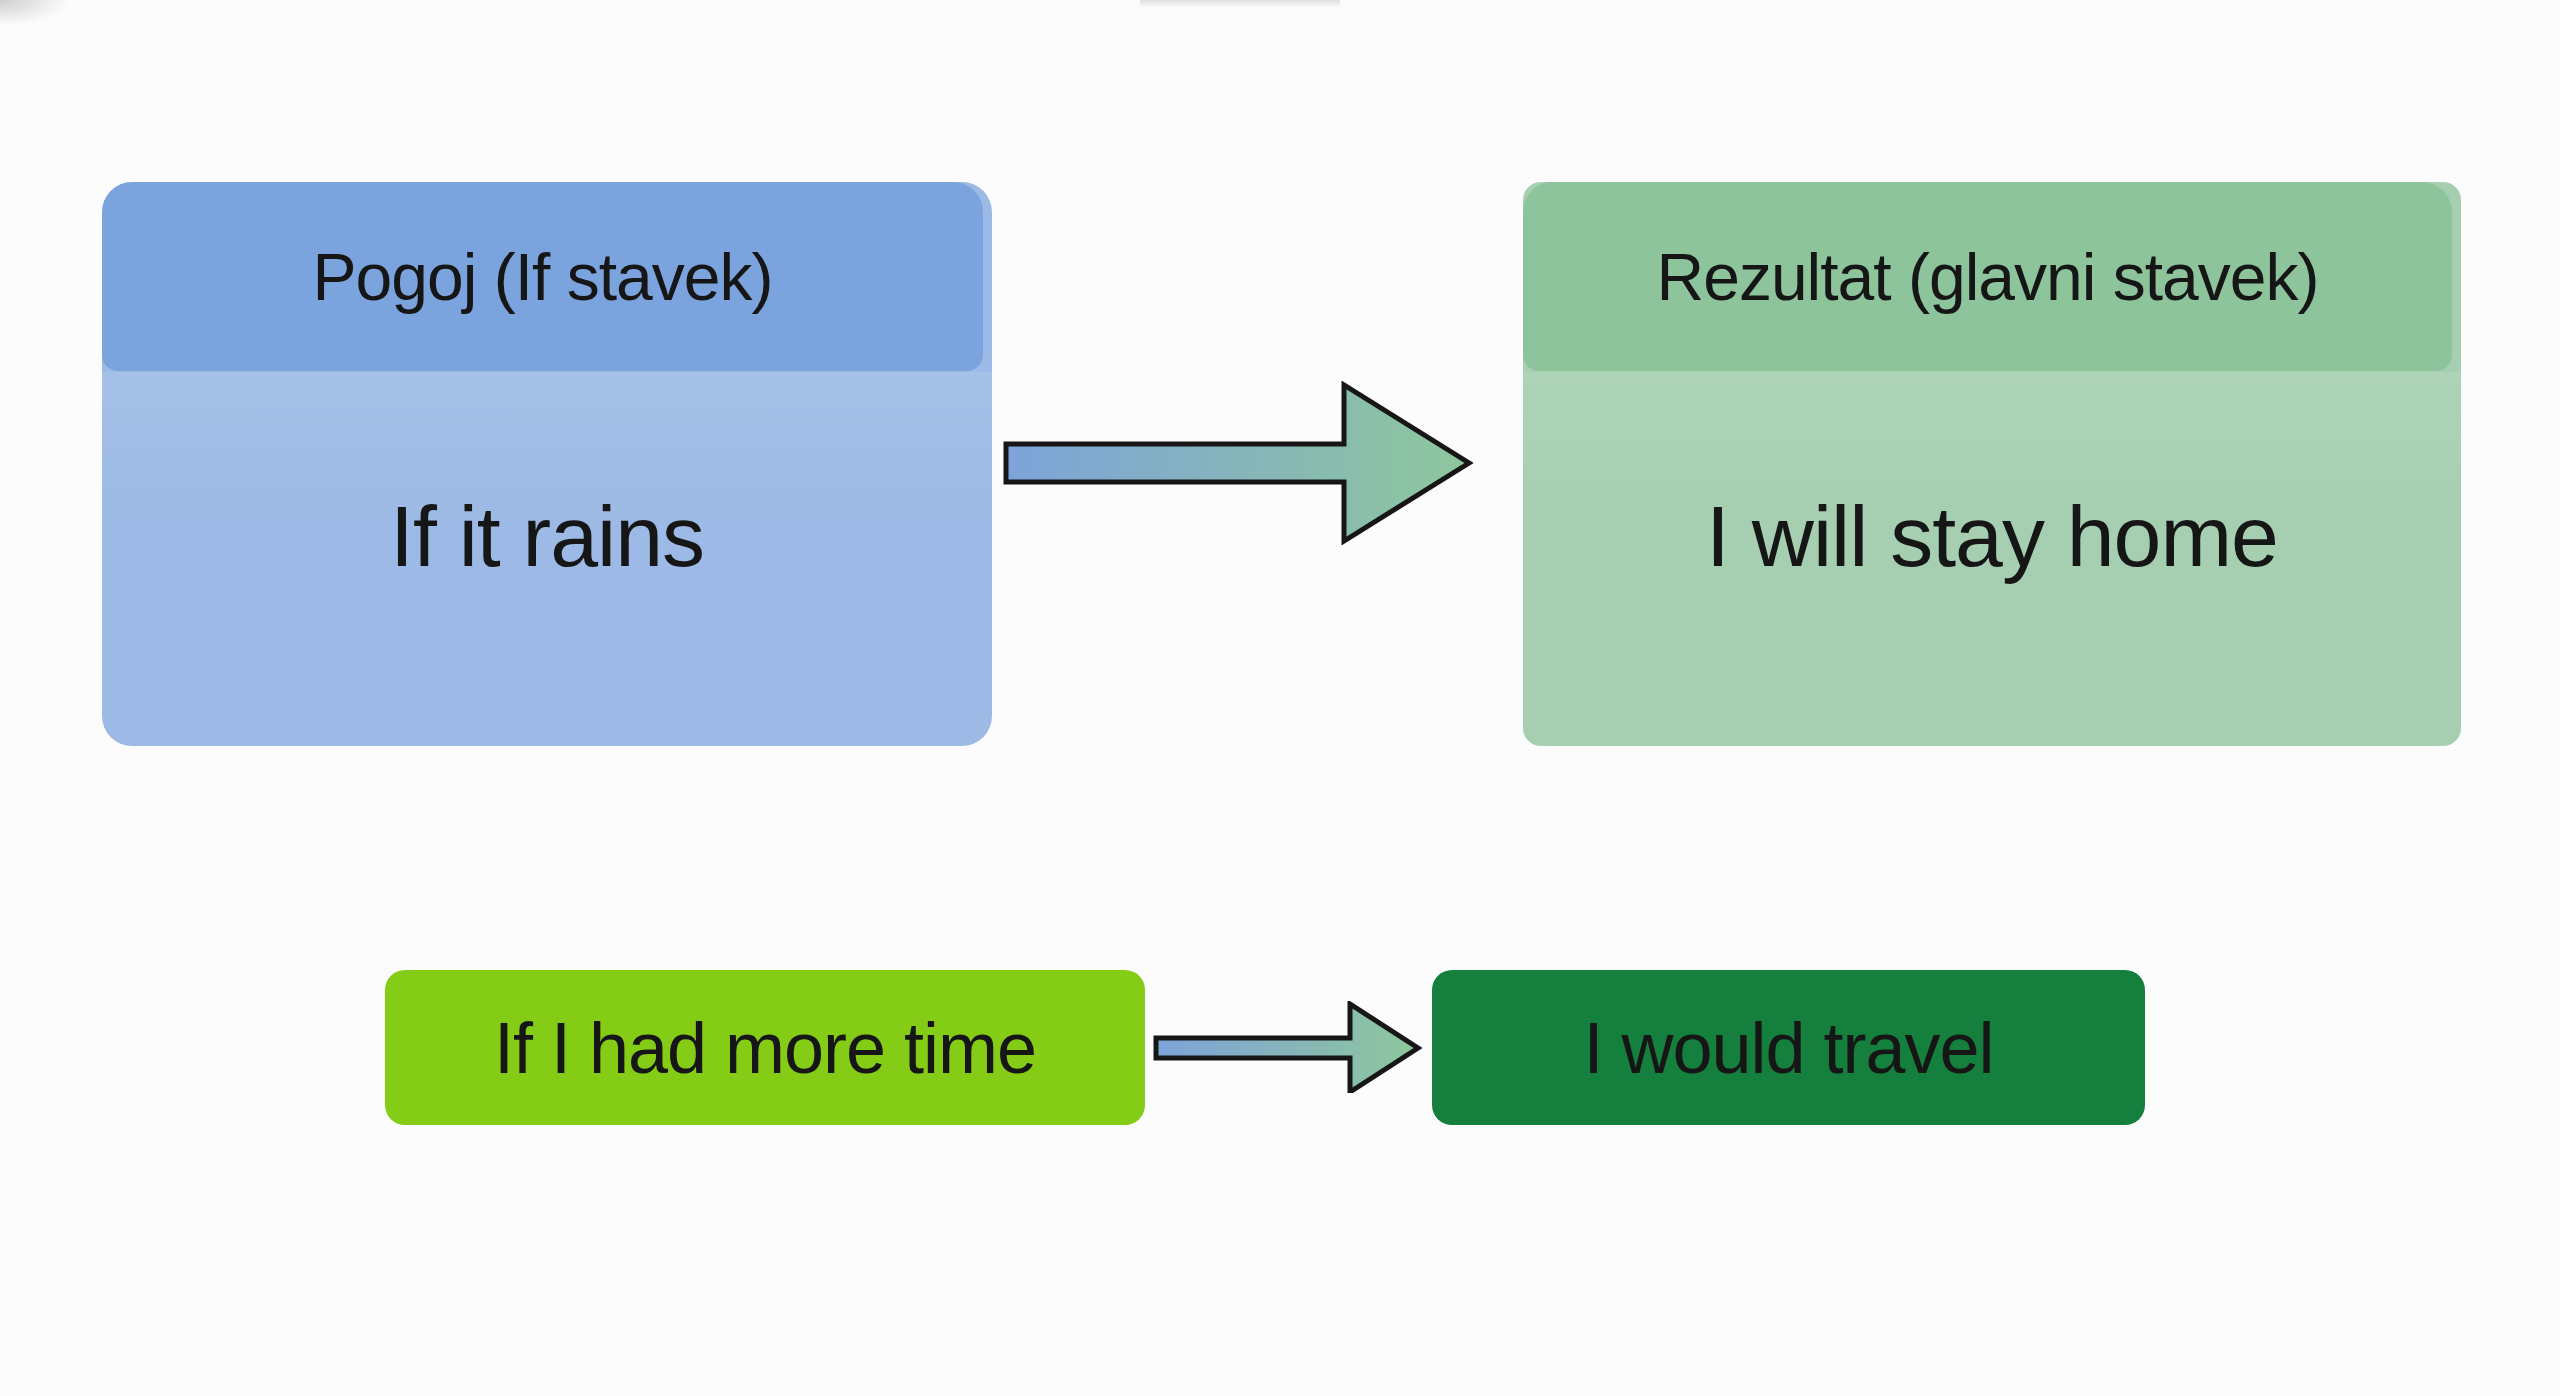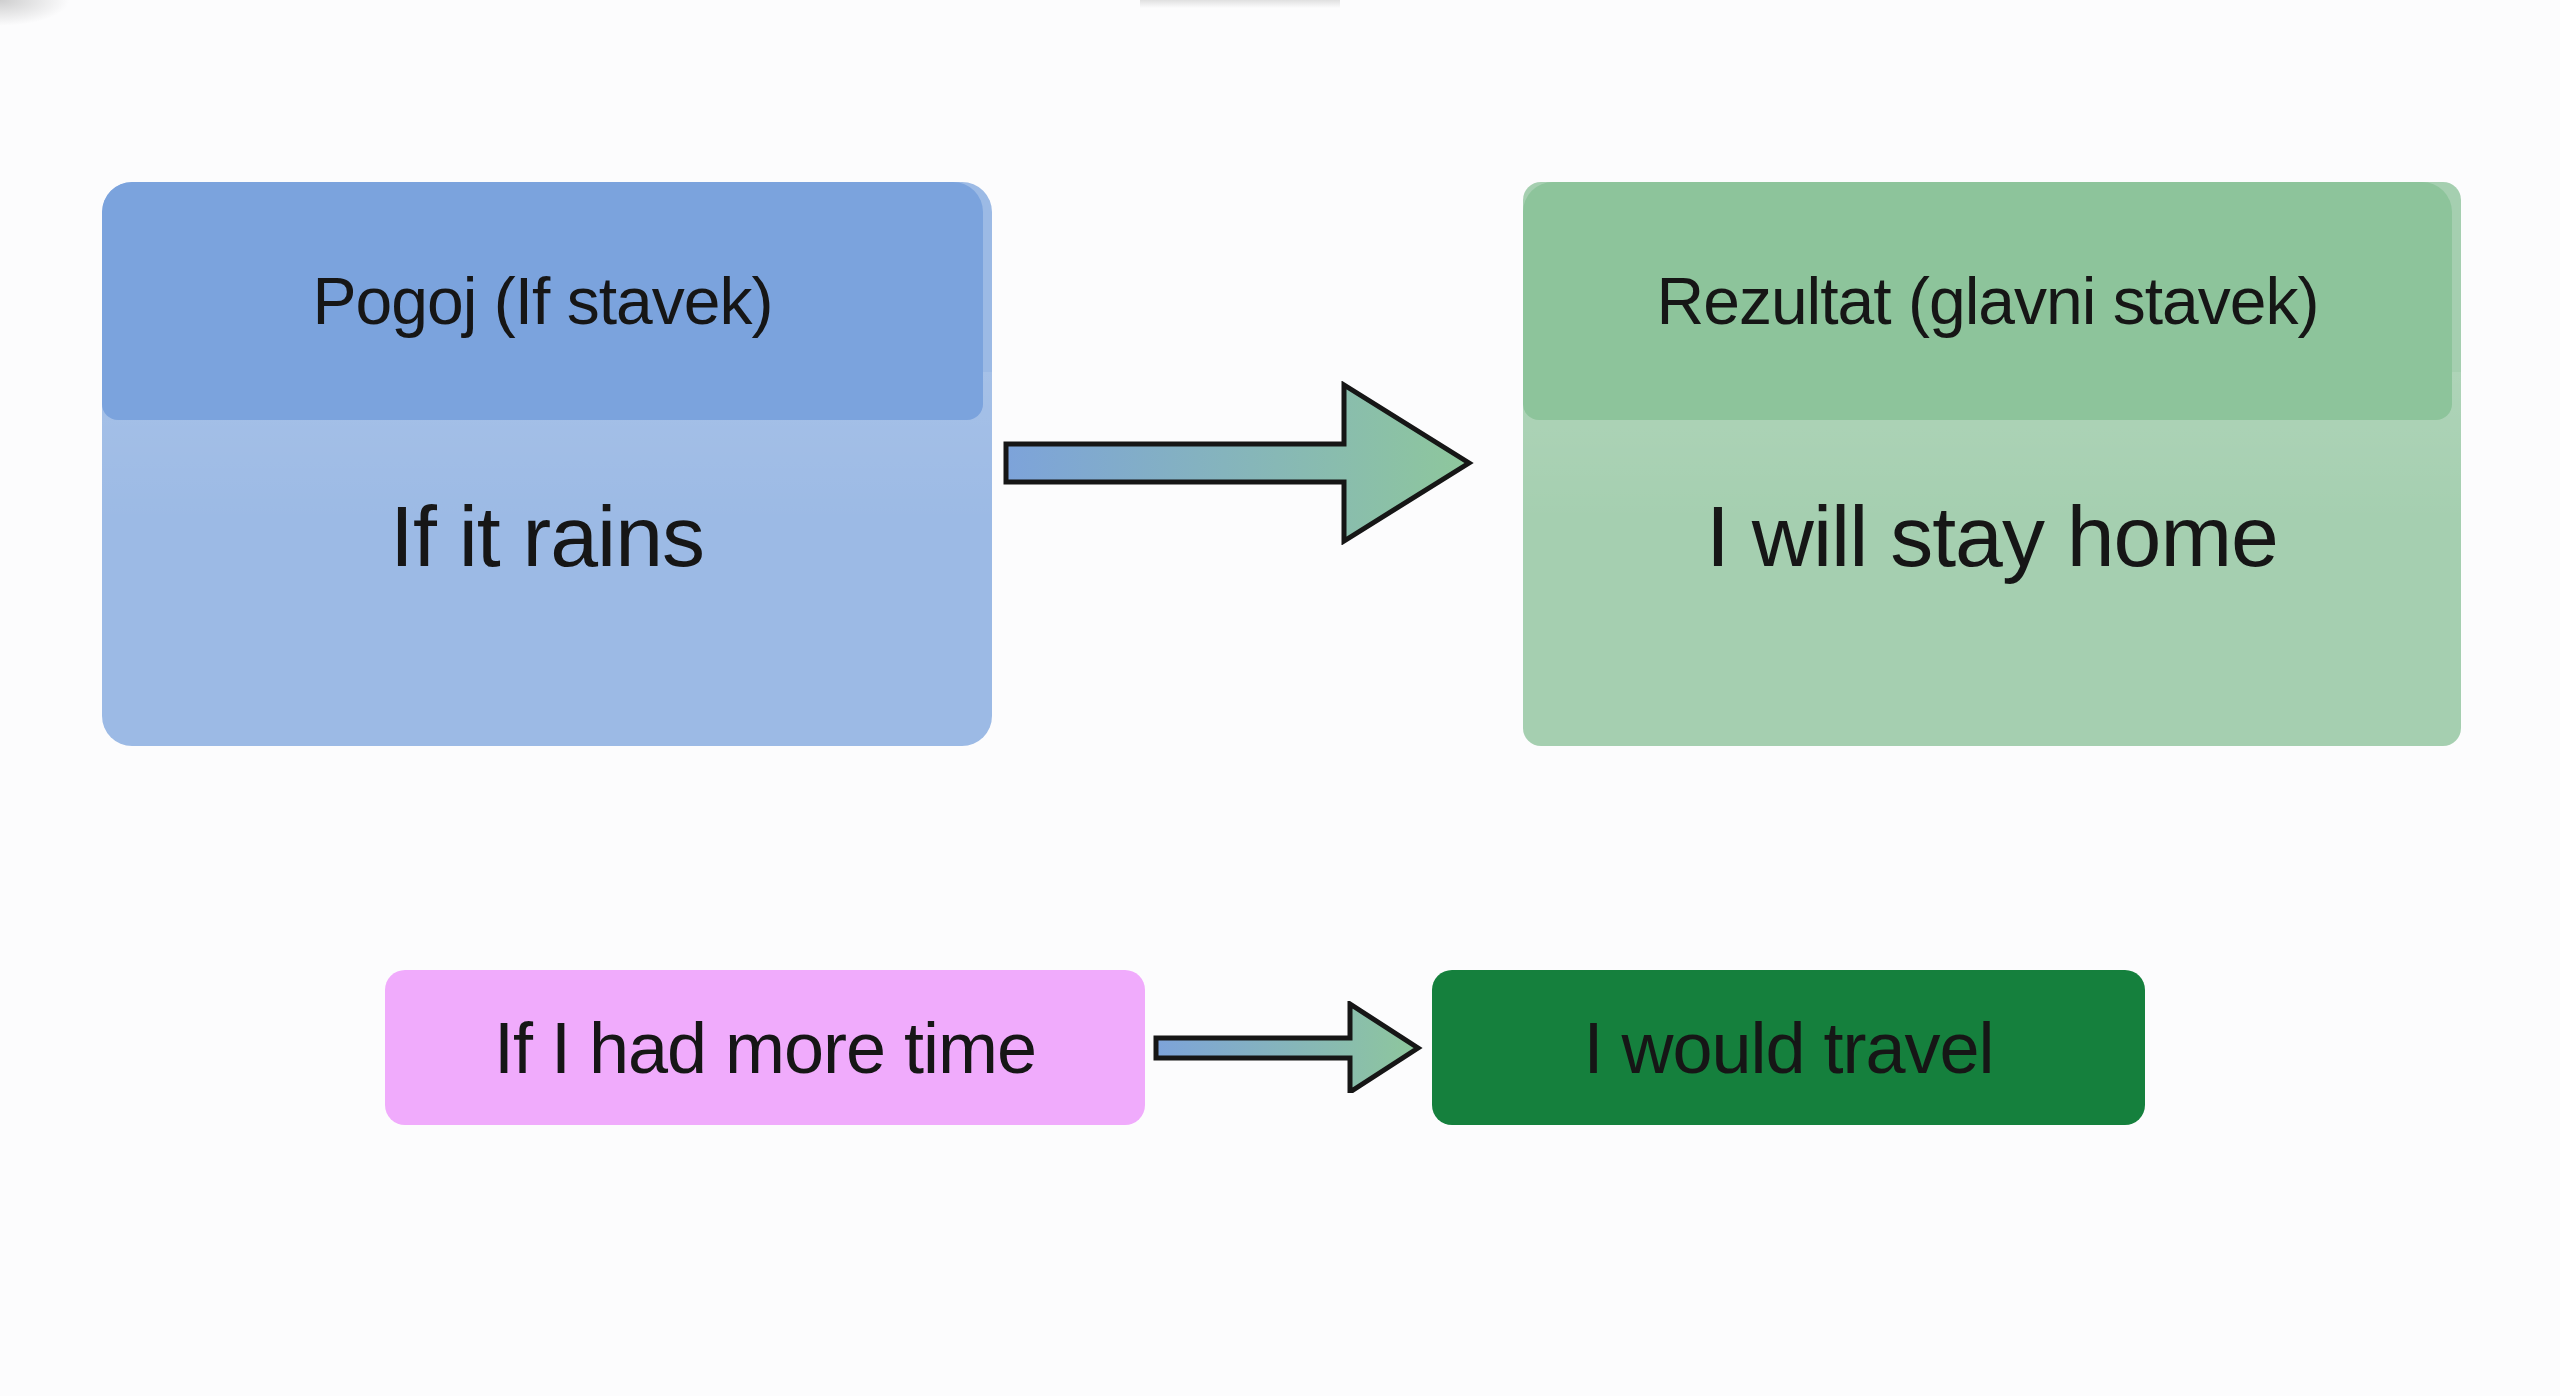--- a/index.html
+++ b/index.html
@@ -29,21 +29,21 @@
     position: absolute;
     border-radius: 30px;
     overflow: hidden;
   }
   .box-top-left   { left: 102px;  top: 182px; width: 890px; height: 564px; }
   .box-top-right  { left: 1523px; top: 182px; width: 938px; height: 564px; }
 
   .box-header {
     position: absolute;
     left: 0; top: 0; right: 9px;
-    height: 238px;
+    height: 189px;
     border-radius: 30px 30px 16px 16px;
     display: flex;
     align-items: center;
     justify-content: center;
     z-index: 2;
   }
   .box-header .hdr-text {
     font-size: 66px;
     letter-spacing: -1px;
     color: #161616;
@@ -117,21 +117,21 @@
 
   <div class="box box-top-right" style="background-color: rgb(165, 207, 176); border-radius: 18px;">
     <div class="box-header" style="background-color: rgb(141, 196, 155);">
       <span class="hdr-text">Rezultat (glavni stavek)</span>
     </div>
     <div class="box-body">
       <span class="body-text">I will stay home</span>
     </div>
   </div>
 
-  <div class="pill pill-bottom-left" style="background-color: #f0abfc;">
+  <div class="pill pill-bottom-left" style="background-color: #84cc16;">
     <span class="pill-text">If I had more time</span>
   </div>
 
   <svg class="arrow-svg arrow-bottom" viewBox="0 0 270 92">
     <defs>
       <linearGradient id="gradBottom" x1="0" y1="0" x2="1" y2="0">
         <stop offset="0" stop-color="#7da3da"></stop>
         <stop offset="1" stop-color="#8ec79c"></stop>
       </linearGradient>
     </defs>

